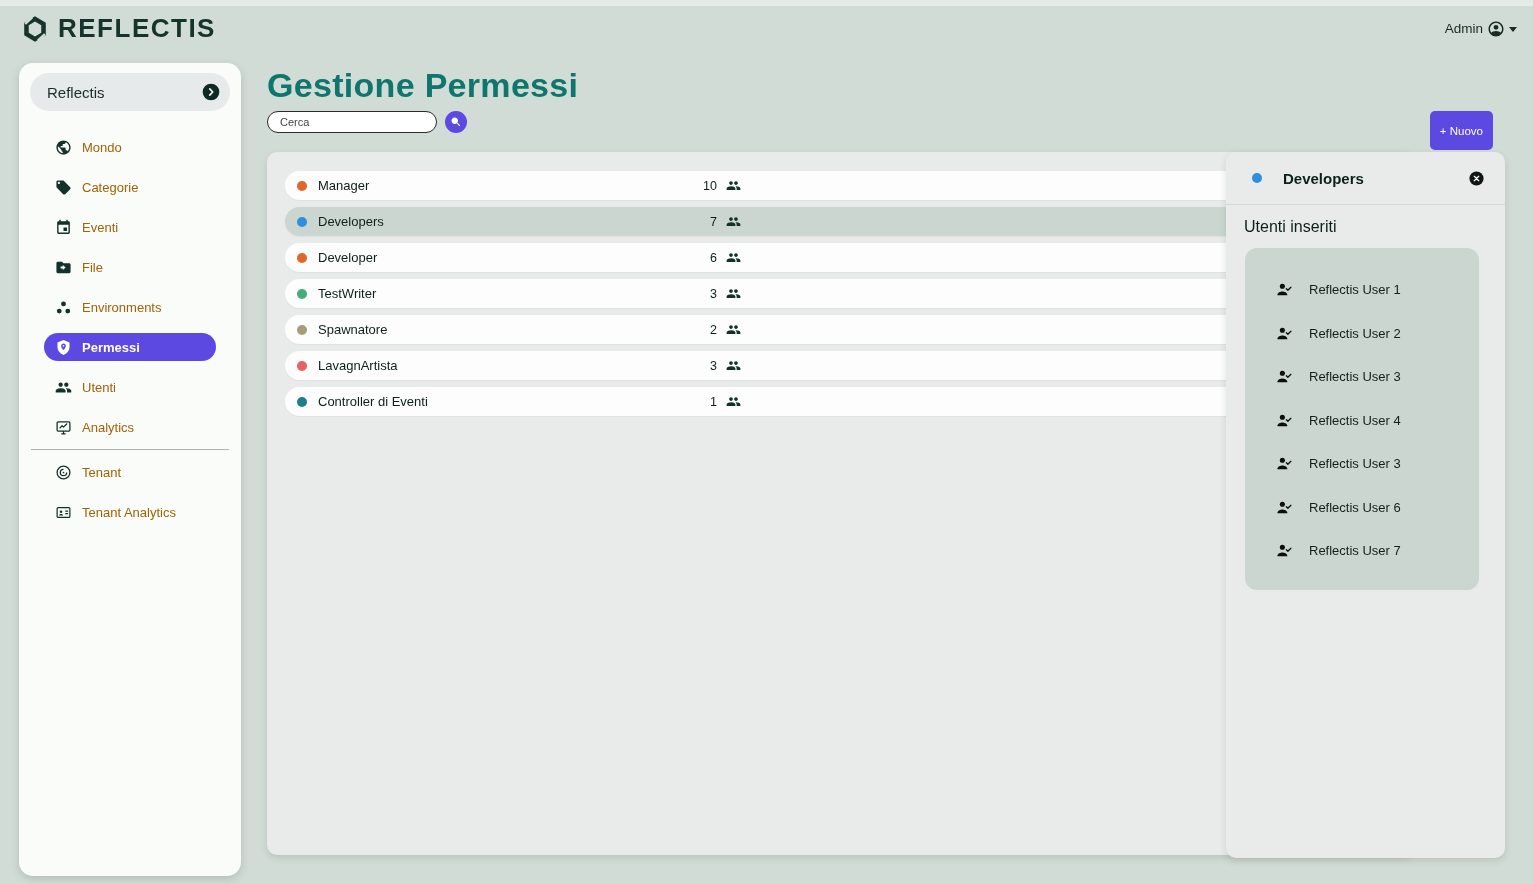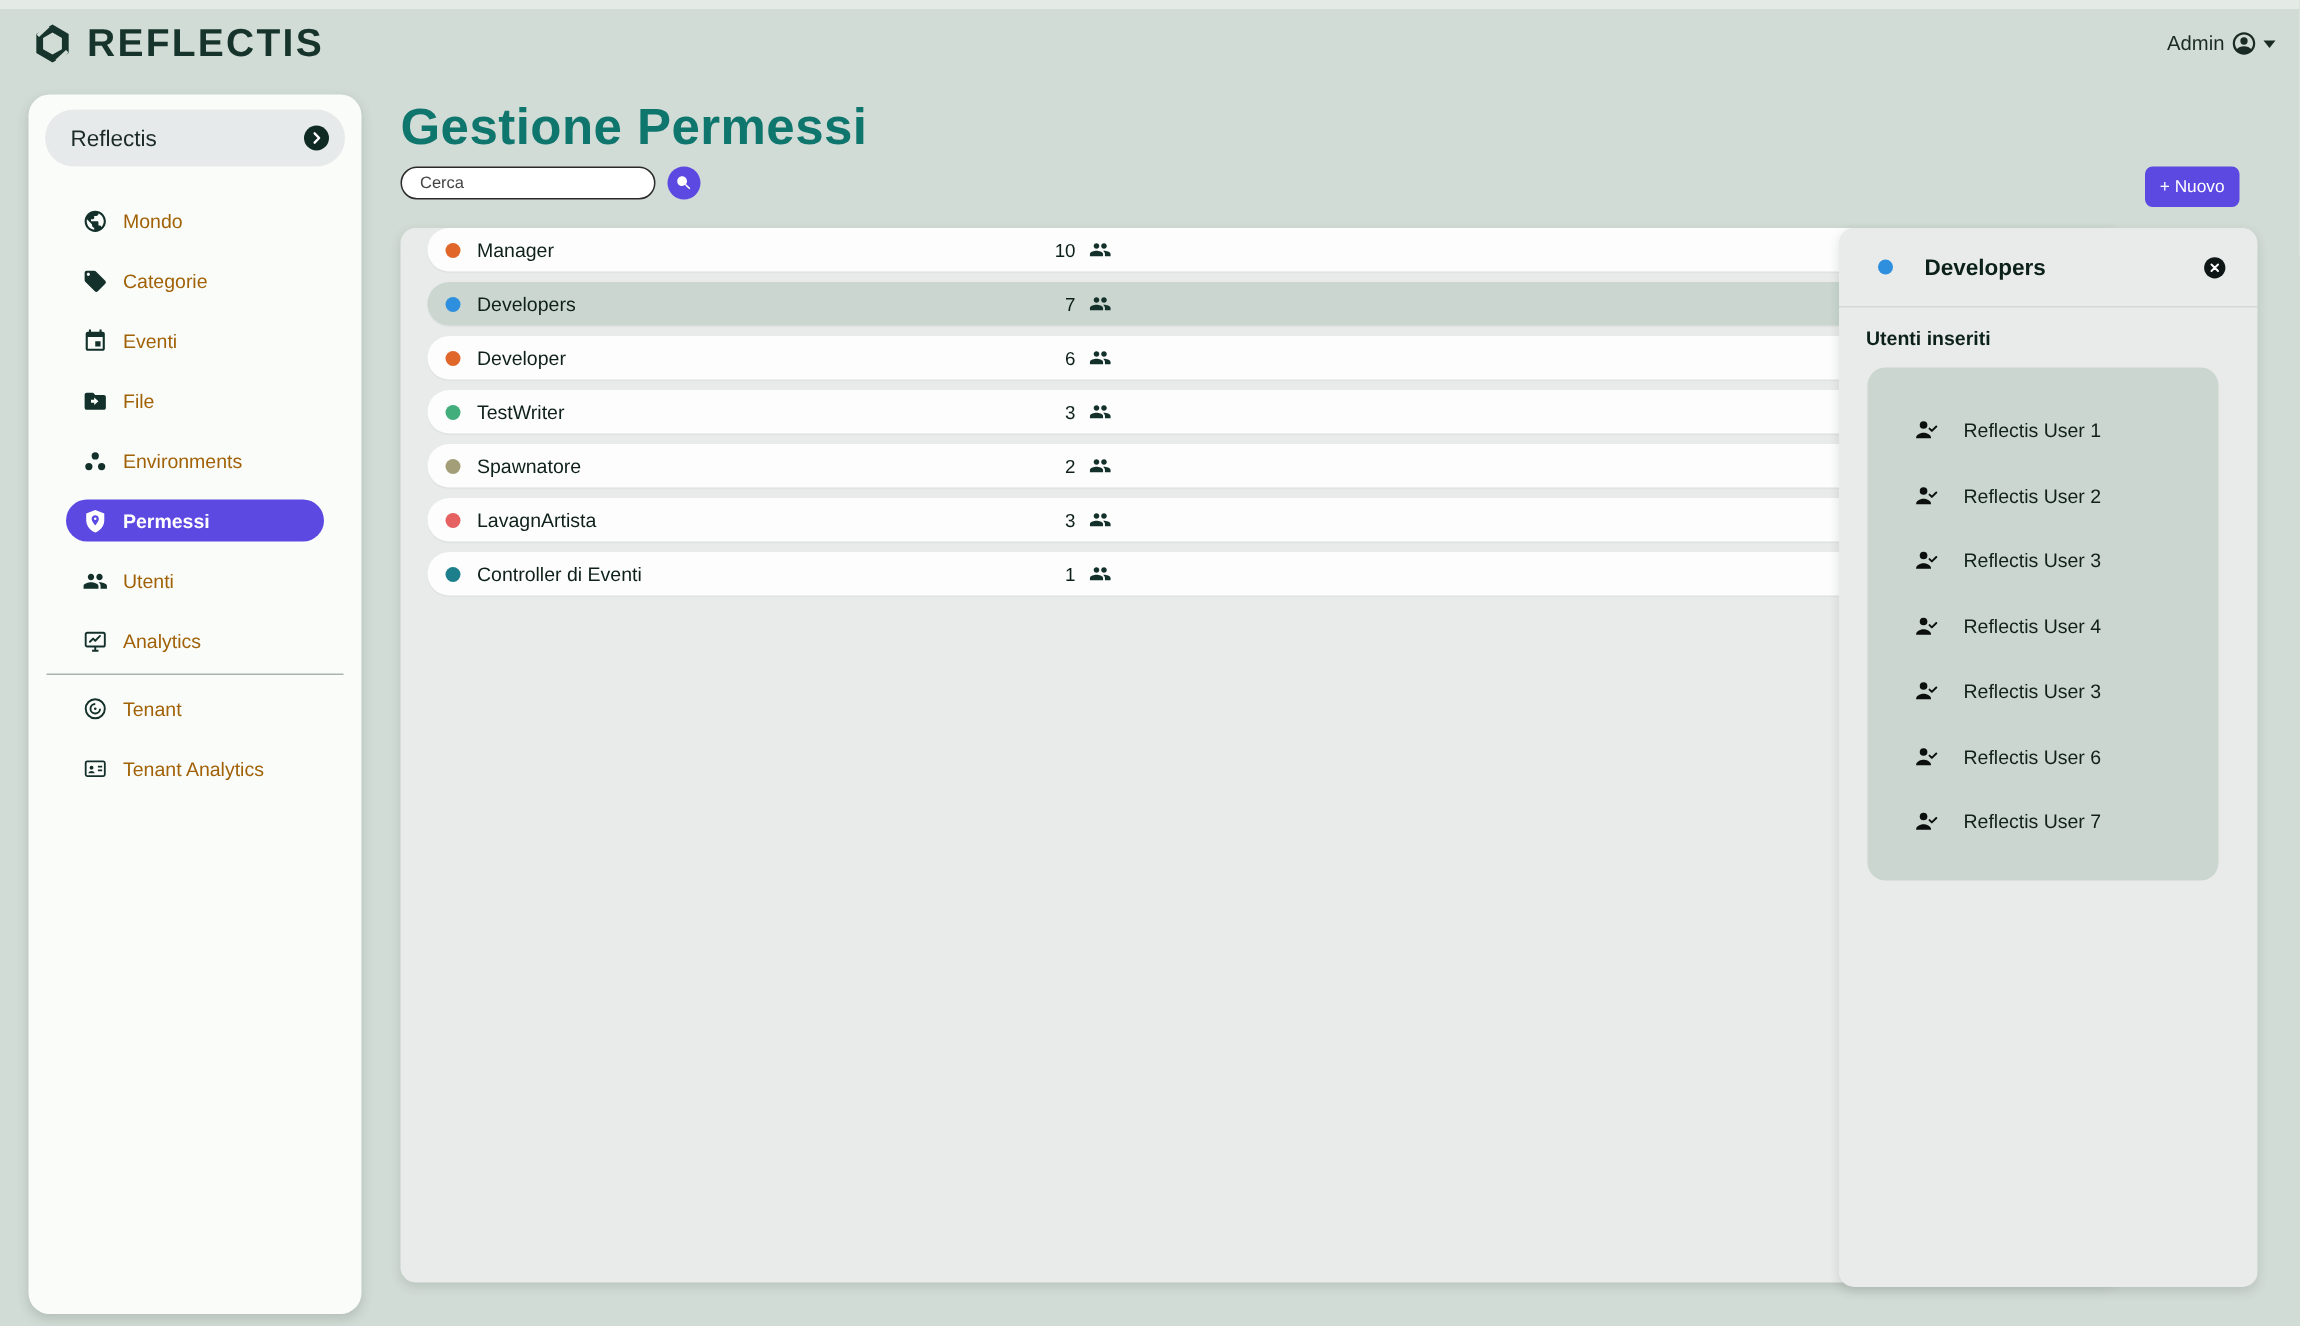--- a/index.html
+++ b/index.html
@@ -62,29 +62,29 @@
   .search-row{position:absolute;left:267px;top:111px;display:flex;align-items:center;gap:8px;}
   .search-input{
     width:170px;height:22px;border-radius:11px;border:1.2px solid #2a2a2a;background:#fff;
     padding:0 12px;font-size:11px;font-family:inherit;color:#222;outline:none;
   }
   .search-input::placeholder{color:#444;}
   .search-btn{width:22px;height:22px;border-radius:50%;border:none;background:var(--accent);
     display:flex;align-items:center;justify-content:center;cursor:pointer;}
   .search-btn svg{width:12px;height:12px;color:#fff;}
   .new-btn{
-    position:absolute;right:40px;top:111px;height:27px;padding:0 10px;border:none;border-radius:5px;
+    position:absolute;right:40px;top:111px;height:39px;padding:0 10px;border:none;border-radius:5px;
     background:var(--accent);color:#fff;font-size:11.5px;font-family:inherit;cursor:pointer;
   }
 
   
   .main-card{
     position:absolute;left:267px;top:152px;width:1147px;height:703px;
     background:var(--card-bg);border-radius:10px;box-shadow:0 3px 7px rgba(40,60,52,.14);
-    overflow:hidden;
+    padding-top:19px;overflow:hidden;
   }
   .perm-row{
     margin:0 18px 7px;height:29px;border-radius:15px;background:var(--row-bg);
     display:flex;align-items:center;padding:0 22px 0 7px;cursor:pointer;
     box-shadow:0 1px 1px rgba(40,60,52,.05);
   }
   .perm-row.selected{background:var(--sage);}
   .perm-dot{width:10px;height:10px;border-radius:50%;flex:0 0 auto;margin-left:5px;}
   .perm-name{font-size:13px;color:#0e2019;margin-left:11px;width:379px;white-space:nowrap;overflow:hidden;}
   .perm-count{width:20px;text-align:right;font-size:12.5px;color:#0e2019;margin-right:9px;}
@@ -96,21 +96,21 @@
   
   .detail-card{
     position:absolute;left:1226px;top:152px;width:279px;height:706px;
     background:var(--card-bg);border-radius:10px;box-shadow:0 3px 7px rgba(40,60,52,.14);
   }
   .detail-header{height:53px;display:flex;align-items:center;padding:0 20px 0 26px;border-bottom:1px solid #d2dad5;}
   .detail-dot{width:10px;height:10px;border-radius:50%;flex:0 0 auto;}
   .detail-title{font-size:15px;font-weight:700;color:#0d211b;margin-left:21px;}
   .detail-close{margin-left:auto;width:17px;height:17px;cursor:pointer;border:none;background:none;padding:0;}
   .detail-close svg{width:17px;height:17px;}
-  .detail-sub{margin:13px 0 0 18px;font-size:13px;font-weight:700;color:#0d211b;}
+  .detail-sub{margin:13px 0 0 18px;font-size:16px;font-weight:400;color:#0d211b;}
   .users-panel{margin:12px 0 0 19px;width:234px;height:342px;background:var(--sage);border-radius:12px;padding-top:20px;overflow:hidden;}
   .user-row{height:43.5px;display:flex;align-items:center;padding-left:31px;cursor:pointer;}
   .user-row .ui{width:17px;height:17px;color:#0b0f0e;margin-right:16px;flex:0 0 auto;}
   .user-name{font-size:13px;color:#12201c;}
 </style>
 </head>
 <body>
 
 <header class="topbar">
   <div class="brand">

